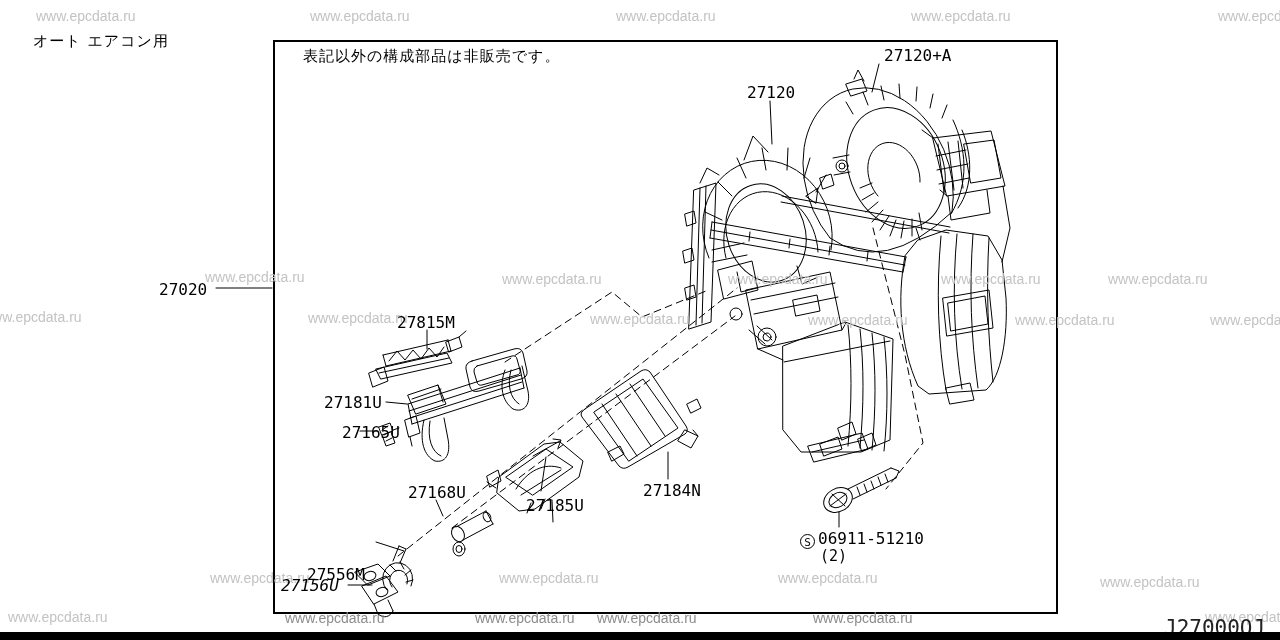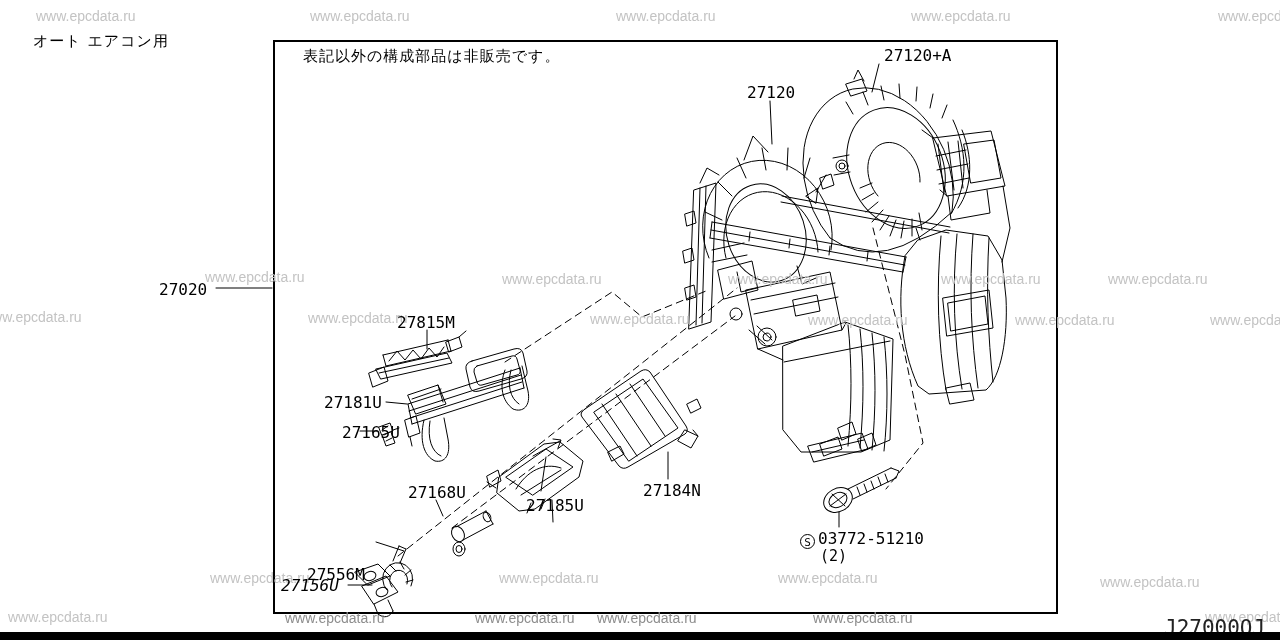--- a/index.html
+++ b/index.html
@@ -321,21 +321,21 @@
 <div class="plabel" style="left:397px;top:313px;">27815M</div>
 <div class="plabel" style="left:324px;top:393px;">27181U</div>
 <div class="plabel" style="left:294px;top:423px;margin-left:48px;">27165U</div>
 <div class="plabel" style="left:408px;top:483px;text-align:right;">27168U</div>
 <div class="plabel" style="left:526px;top:496px;">27185U</div>
 <div class="plabel" style="left:643px;top:481px;">27184N</div>
 <div class="plabel" style="left:307px;top:533px;margin-top:32px;">27556M</div>
 <div class="plabel" style="left:281px;top:576px;font-style:italic;">27156U</div>
 
 <div class="plabel" style="left:800px;top:529px;">
-  <span class="s-circle">S</span><span>03772-51210</span>
+  <span class="s-circle">S</span><span>06911-51210</span>
 </div>
 <div class="plabel qty" style="left:820px;top:547px;">(2)</div>
 
 <div class="code">J27000QJ</div>
 
 <div class="bottombar"></div>
 
 <div class="watermark" style="left: 36px; top: 8px; color: rgb(195, 195, 195);">www.epcdata.ru</div>
 <div class="watermark" style="left: 310px; top: 8px; color: rgb(195, 195, 195);">www.epcdata.ru</div>
 <div class="watermark" style="left: 616px; top: 8px; color: rgb(195, 195, 195);">www.epcdata.ru</div>

